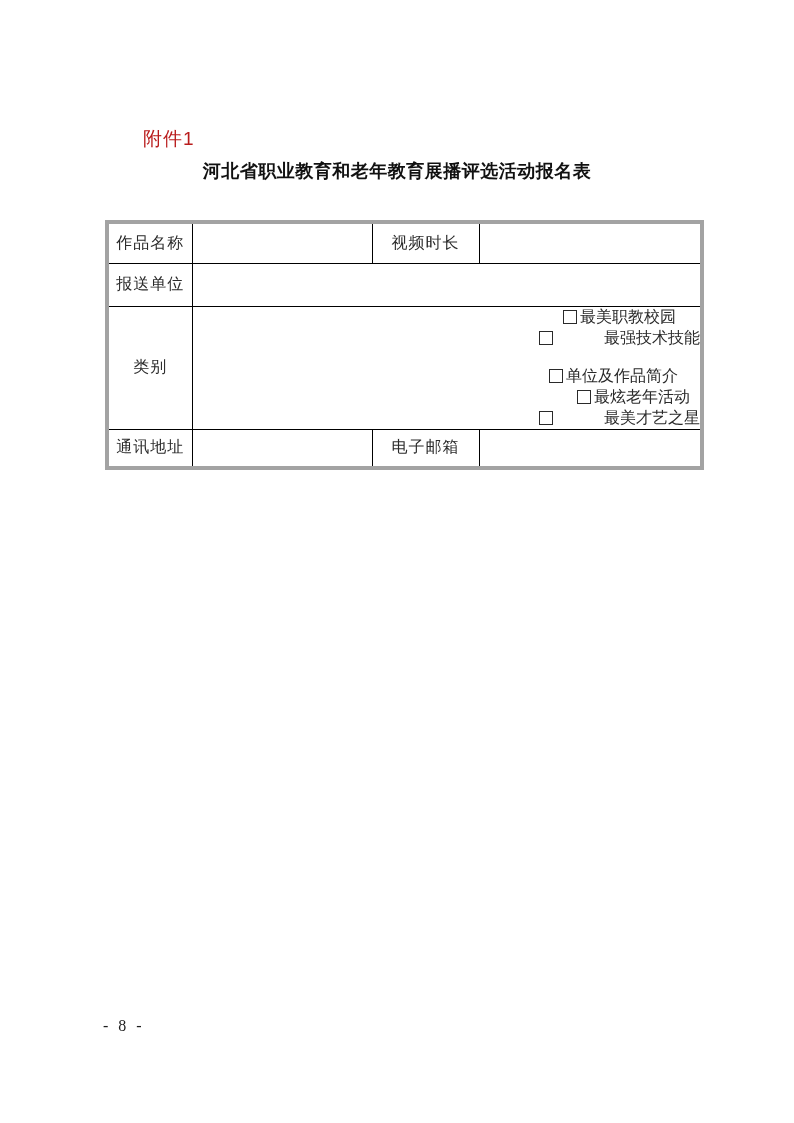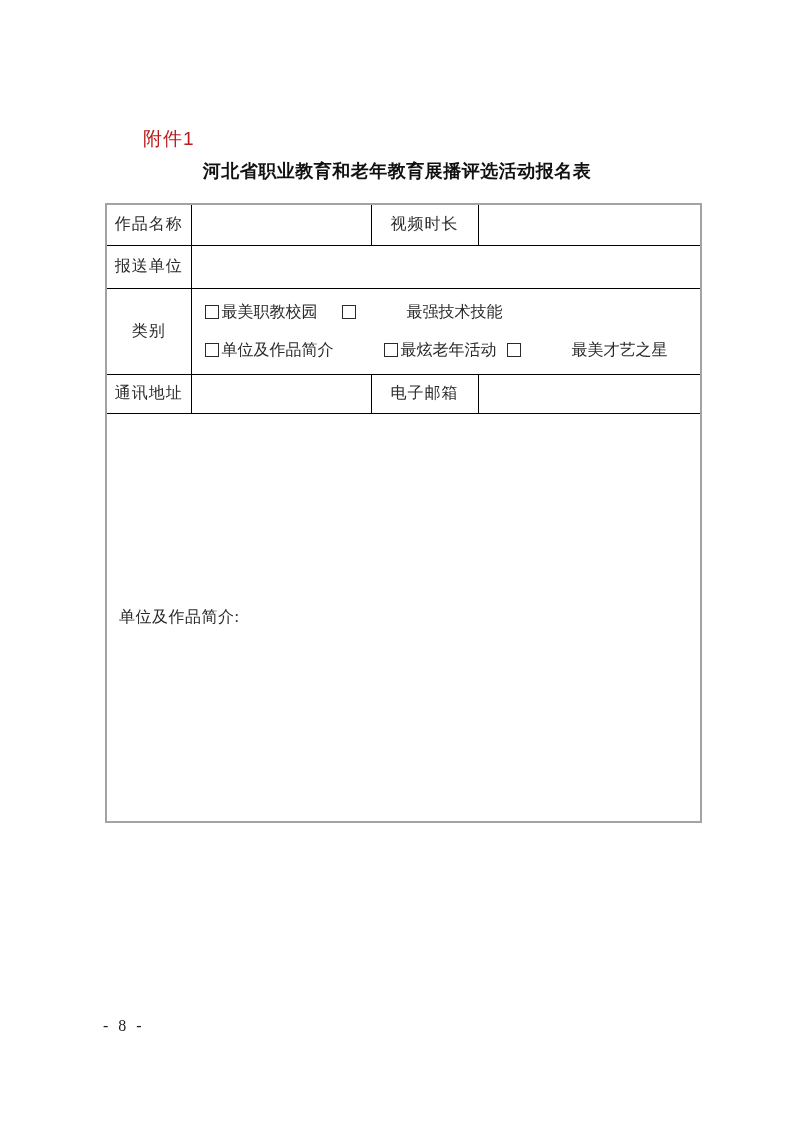--- a/index.html
+++ b/index.html
@@ -30,25 +30,25 @@
     width: 794px;
     text-align: center;
     font-size: 18px;
     font-weight: bold;
     letter-spacing: 0.5px;
     color: #111111;
     font-family: "Liberation Serif", serif;
   }
   table.form-table {
     position: absolute;
-    left: 105px; top: 203px;
+    left: 105px; top: 220px;
     width: 595px;
     border-collapse: collapse;
     table-layout: fixed;
-    border: 2px solid #a3a3a3;
+    border: 4px solid #a3a3a3;
   }
   table.form-table td {
     border: 1px solid #000000;
     font-size: 16px;
     color: #2a2a2a;
     vertical-align: middle;
     overflow: hidden;
   }
   td.label-cell {
     text-align: center;
@@ -63,21 +63,21 @@
   td.category-cell {
     padding-left: 13px;
   }
   .cat-lines {
     display: flex;
     flex-direction: column;
     justify-content: center;
     gap: 17px;
     height: 100%;
   }
-  .cat-line { display: flex; align-items: flex-end; white-space: nowrap; }
+  .cat-line { display: flex; align-items: flex-end; white-space: nowrap; flex-direction: column; }
   .cat-line .opt { display: inline-flex; align-items: center; }
   .cat-line.line-1 .opt { margin-right: 24px; }
   .cat-line.line-2 .opt { margin-right: 22px; }
   .cat-line.line-2 .opt:nth-child(2) { margin-right: 10px; margin-left: 28px; }
   .cat-line .opt:last-child { margin-right: 0; gap: 48px; }
   .cb-box {
     display: inline-block;
     width: 14px; height: 14px;
     border: 1.5px solid #2a2a2a;
     margin-right: 3px;
@@ -160,23 +160,18 @@
       </tr>
 
       <tr class="row-4">
         <td class="label-cell">通讯地址</td>
         <td class="blank-cell"></td>
         <td class="label-cell">电子邮箱</td>
         <td class="blank-cell"></td>
       </tr>
 
 
-      <tr class="row-6">
-        <td class="intro-cell" colspan="4">
-          <span>单位及作品简介:</span>
-        </td>
-      </tr>
     </tbody>
   </table>
 
   <div class="page-number">- 8 -</div>
 
 </div>
 
 </body></html>

